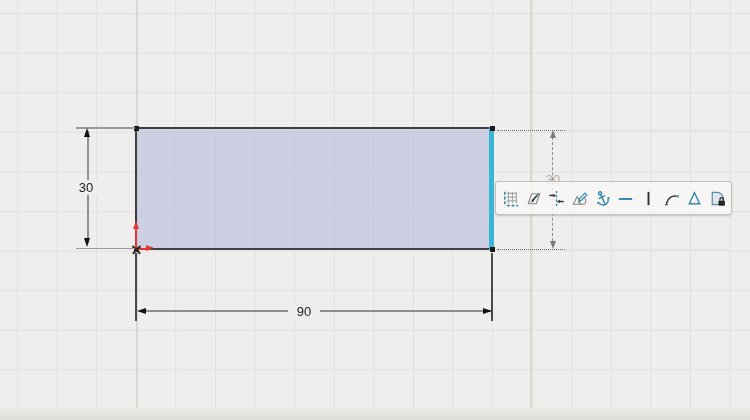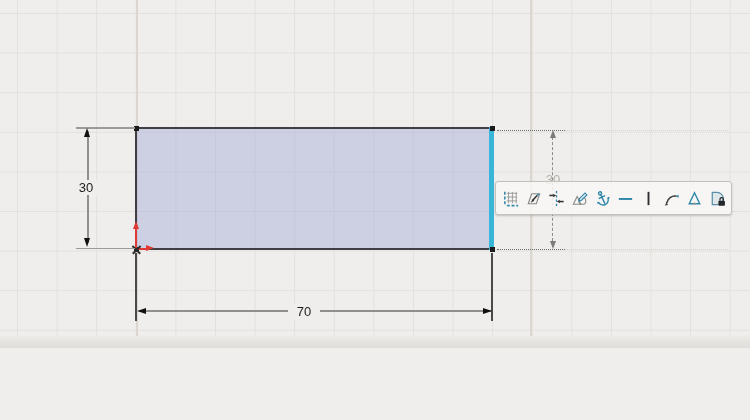--- a/index.html
+++ b/index.html
@@ -1,17 +1,17 @@
 <!DOCTYPE html>
 <html><head>
 <meta charset="utf-8">
 <style>
   html,body{margin:0;padding:0;background:#efeeec;font-family:"Liberation Sans",sans-serif;}
   #canvas{
-    position:relative;width:750px;height:348px;overflow:hidden;
+    position:relative;width:750px;height:420px;overflow:hidden;
     background-color:#efeeec;
     background-image:
       linear-gradient(to right,#e3e1de 1px,transparent 1px),
       linear-gradient(to bottom,#e3e1de 1px,transparent 1px);
     background-size:39.6px 39.6px;
     background-position:17px 13px;
   }
   .abs{position:absolute;}
   .major-grid-v{top:0;height:420px;width:2px;background:#dbd6cf;}
   .bottom-band{left:0;bottom:0;width:750px;height:12px;background:linear-gradient(to bottom,#edebe8,#dfddd9);}
@@ -85,21 +85,21 @@
   <div class="abs dline-v" style="left:87px;top:131px;height:112px;"></div>
   <div class="abs arr up" style="left:84.3px;top:128px;"></div>
   <div class="abs arr down" style="left:84.3px;top:238px;"></div>
   <div class="abs dim-label" style="left:70px;top:180px;">30</div>
 
   <div class="abs ext-v" style="left:135.4px;top:253px;height:68px;"></div>
   <div class="abs ext-v" style="left:491.4px;top:253px;height:68px;"></div>
   <div class="abs dline-h" style="left:139px;top:310.4px;width:352px;"></div>
   <div class="abs arr left" style="left:137px;top:307.5px;"></div>
   <div class="abs arr right" style="left:483px;top:307.5px;"></div>
-  <div class="abs dim-label" style="left:288px;top:304px;">70</div>
+  <div class="abs dim-label" style="left:288px;top:304px;">90</div>
 
   <div class="abs dot-ext" style="left:497px;top:130px;width:68px;"></div>
   <div class="abs dot-ext faint" style="left:565px;top:130.3px;width:163px;"></div>
   <div class="abs dot-ext" style="left:497px;top:248.6px;width:68px;"></div>
   <div class="abs dot-ext faint" style="left:565px;top:248.9px;width:163px;"></div>
   <div class="abs dash-v" style="left:552.3px;top:137px;height:104px;"></div>
   <div class="abs arr gup" style="left:549.6px;top:130px;"></div>
   <div class="abs arr gdown" style="left:549.6px;top:241px;"></div>
   <div class="abs dim-label faint" style="left:537px;top:172px;">30</div>
 

